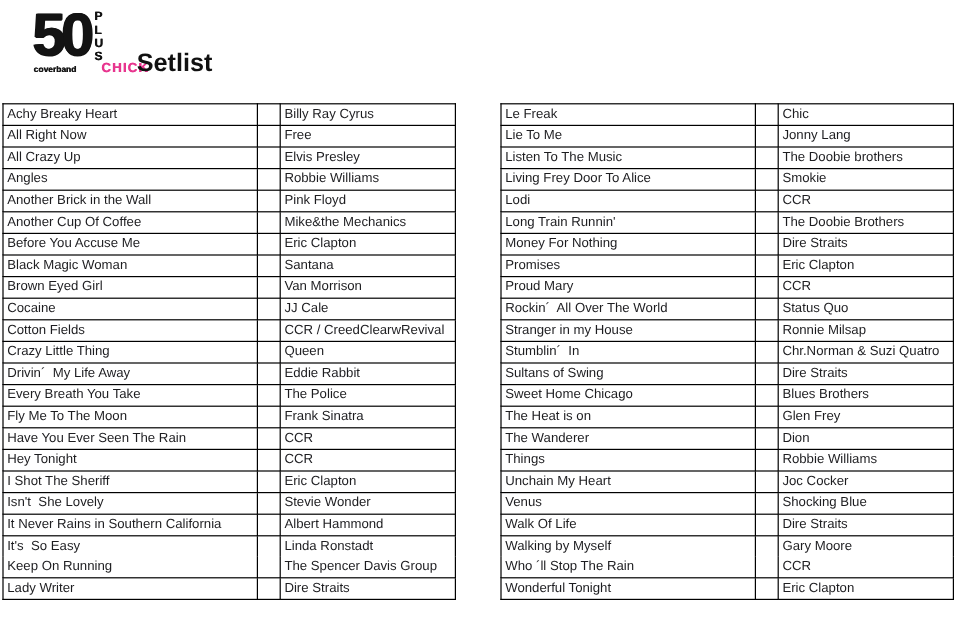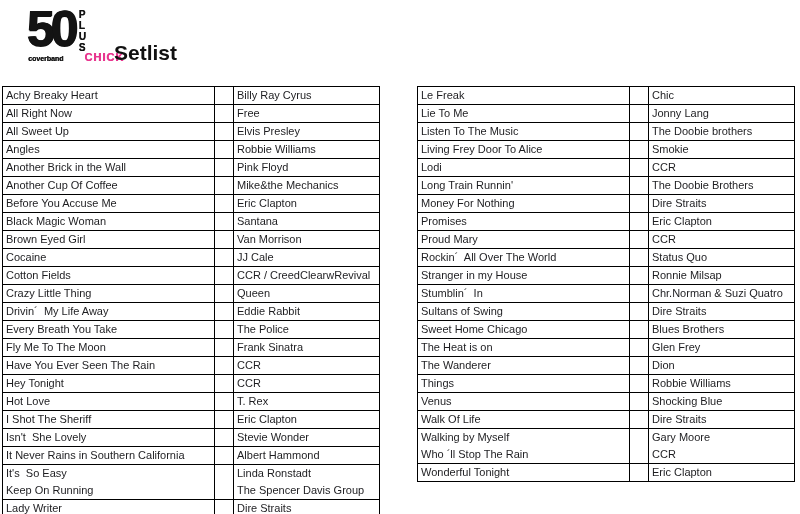--- a/index.html
+++ b/index.html
@@ -96,21 +96,21 @@
           <td class="artist-cell">Billy Ray Cyrus</td>
         </tr>
 
         <tr>
           <td class="song-cell">All Right Now</td>
           <td class="spacer-cell"></td>
           <td class="artist-cell">Free</td>
         </tr>
 
         <tr>
-          <td class="song-cell">All Sweet Up</td>
+          <td class="song-cell">All Crazy Up</td>
           <td class="spacer-cell"></td>
           <td class="artist-cell">Elvis Presley</td>
         </tr>
 
         <tr>
           <td class="song-cell">Angles</td>
           <td class="spacer-cell"></td>
           <td class="artist-cell">Robbie Williams</td>
         </tr>
 
@@ -185,25 +185,20 @@
           <td class="spacer-cell"></td>
           <td class="artist-cell">CCR</td>
         </tr>
 
         <tr>
           <td class="song-cell">Hey Tonight</td>
           <td class="spacer-cell"></td>
           <td class="artist-cell">CCR</td>
         </tr>
 
-        <tr>
-          <td class="song-cell">Hot Love</td>
-          <td class="spacer-cell"></td>
-          <td class="artist-cell">T. Rex</td>
-        </tr>
 
         <tr>
           <td class="song-cell">I Shot The Sheriff</td>
           <td class="spacer-cell"></td>
           <td class="artist-cell">Eric Clapton</td>
         </tr>
 
         <tr>
           <td class="song-cell">Isn't  She Lovely</td>
           <td class="spacer-cell"></td>
@@ -341,20 +336,25 @@
           <td class="spacer-cell"></td>
           <td class="artist-cell">Dion</td>
         </tr>
 
         <tr>
           <td class="song-cell">Things</td>
           <td class="spacer-cell"></td>
           <td class="artist-cell">Robbie Williams</td>
         </tr>
 
+        <tr>
+          <td class="song-cell">Unchain My Heart</td>
+          <td class="spacer-cell"></td>
+          <td class="artist-cell">Joc Cocker</td>
+        </tr>
 
         <tr>
           <td class="song-cell">Venus</td>
           <td class="spacer-cell"></td>
           <td class="artist-cell">Shocking Blue</td>
         </tr>
 
         <tr>
           <td class="song-cell">Walk Of Life</td>
           <td class="spacer-cell"></td>

